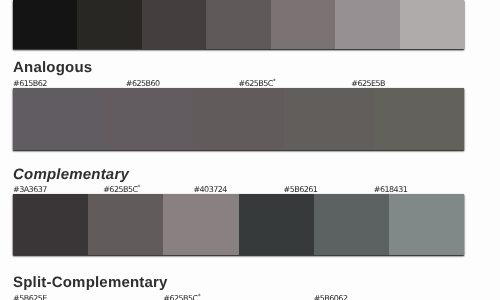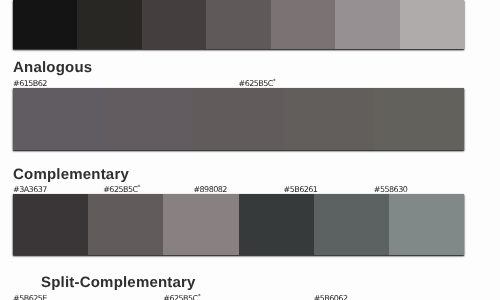--- a/index.html
+++ b/index.html
@@ -37,46 +37,48 @@
       <div class="sw" style="background: rgb(68, 63, 62);"></div>
       <div class="sw" style="background: rgb(95, 90, 89);"></div>
       <div class="sw" style="background: rgb(123, 115, 115);"></div>
       <div class="sw" style="background: rgb(150, 144, 146);"></div>
       <div class="sw" style="background: rgb(176, 171, 171);"></div>
     </div>
 
   <div class="sec-title" id="t0" style="top:59px;">Analogous</div>
   <div class="hexrow" id="h0" style="top:79px;">
       <div class="hx">#615B62</div>
+      <div class="hx">#625B60</div>
       <div class="hx">#625B5C<span class="star">*</span></div>
+      <div class="hx">#625E5B</div>
     </div>
   <div class="strip" id="s0" style="top:88px;height:62px;">
       <div class="sw" style="background: rgb(97, 91, 98);"></div>
       <div class="sw" style="background: rgb(98, 91, 96);"></div>
       <div class="sw" style="background: rgb(98, 91, 92);"></div>
       <div class="sw" style="background: rgb(98, 94, 91);"></div>
       <div class="sw" style="background: rgb(98, 97, 91);"></div>
     </div>
 
-  <div class="sec-title" id="t1" style="top:166px;">Complementary</div>
+  <div class="sec-title" id="t1" style="top:166px;font-style:italic;">Complementary</div>
   <div class="hexrow" id="h1" style="top:185px;">
       <div class="hx">#3A3637</div>
       <div class="hx">#625B5C<span class="star">*</span></div>
-      <div class="hx">#898082</div>
+      <div class="hx">#403724</div>
       <div class="hx">#5B6261</div>
-      <div class="hx">#558630</div>
+      <div class="hx">#618431</div>
     </div>
   <div class="strip" id="s1" style="top:194px;height:61px;">
       <div class="sw" style="background: rgb(58, 54, 55);"></div>
       <div class="sw" style="background: rgb(98, 91, 92);"></div>
       <div class="sw" style="background: rgb(137, 128, 130);"></div>
       <div class="sw" style="background: rgb(54, 58, 58);"></div>
       <div class="sw" style="background: rgb(91, 98, 97);"></div>
       <div class="sw" style="background: rgb(128, 137, 136);"></div>
     </div>
 
-  <div class="sec-title" id="t2" style="top:274px;margin-left:28px;">Split-Complementary</div>
+  <div class="sec-title" id="t2" style="top:274px;">Split-Complementary</div>
   <div class="hexrow" id="h2" style="top:294px;">
       <div class="hx">#5B625E</div>
       <div class="hx">#625B5C<span class="star">*</span></div>
       <div class="hx">#5B6062</div>
     </div>
 </div>
 
 </body></html>

